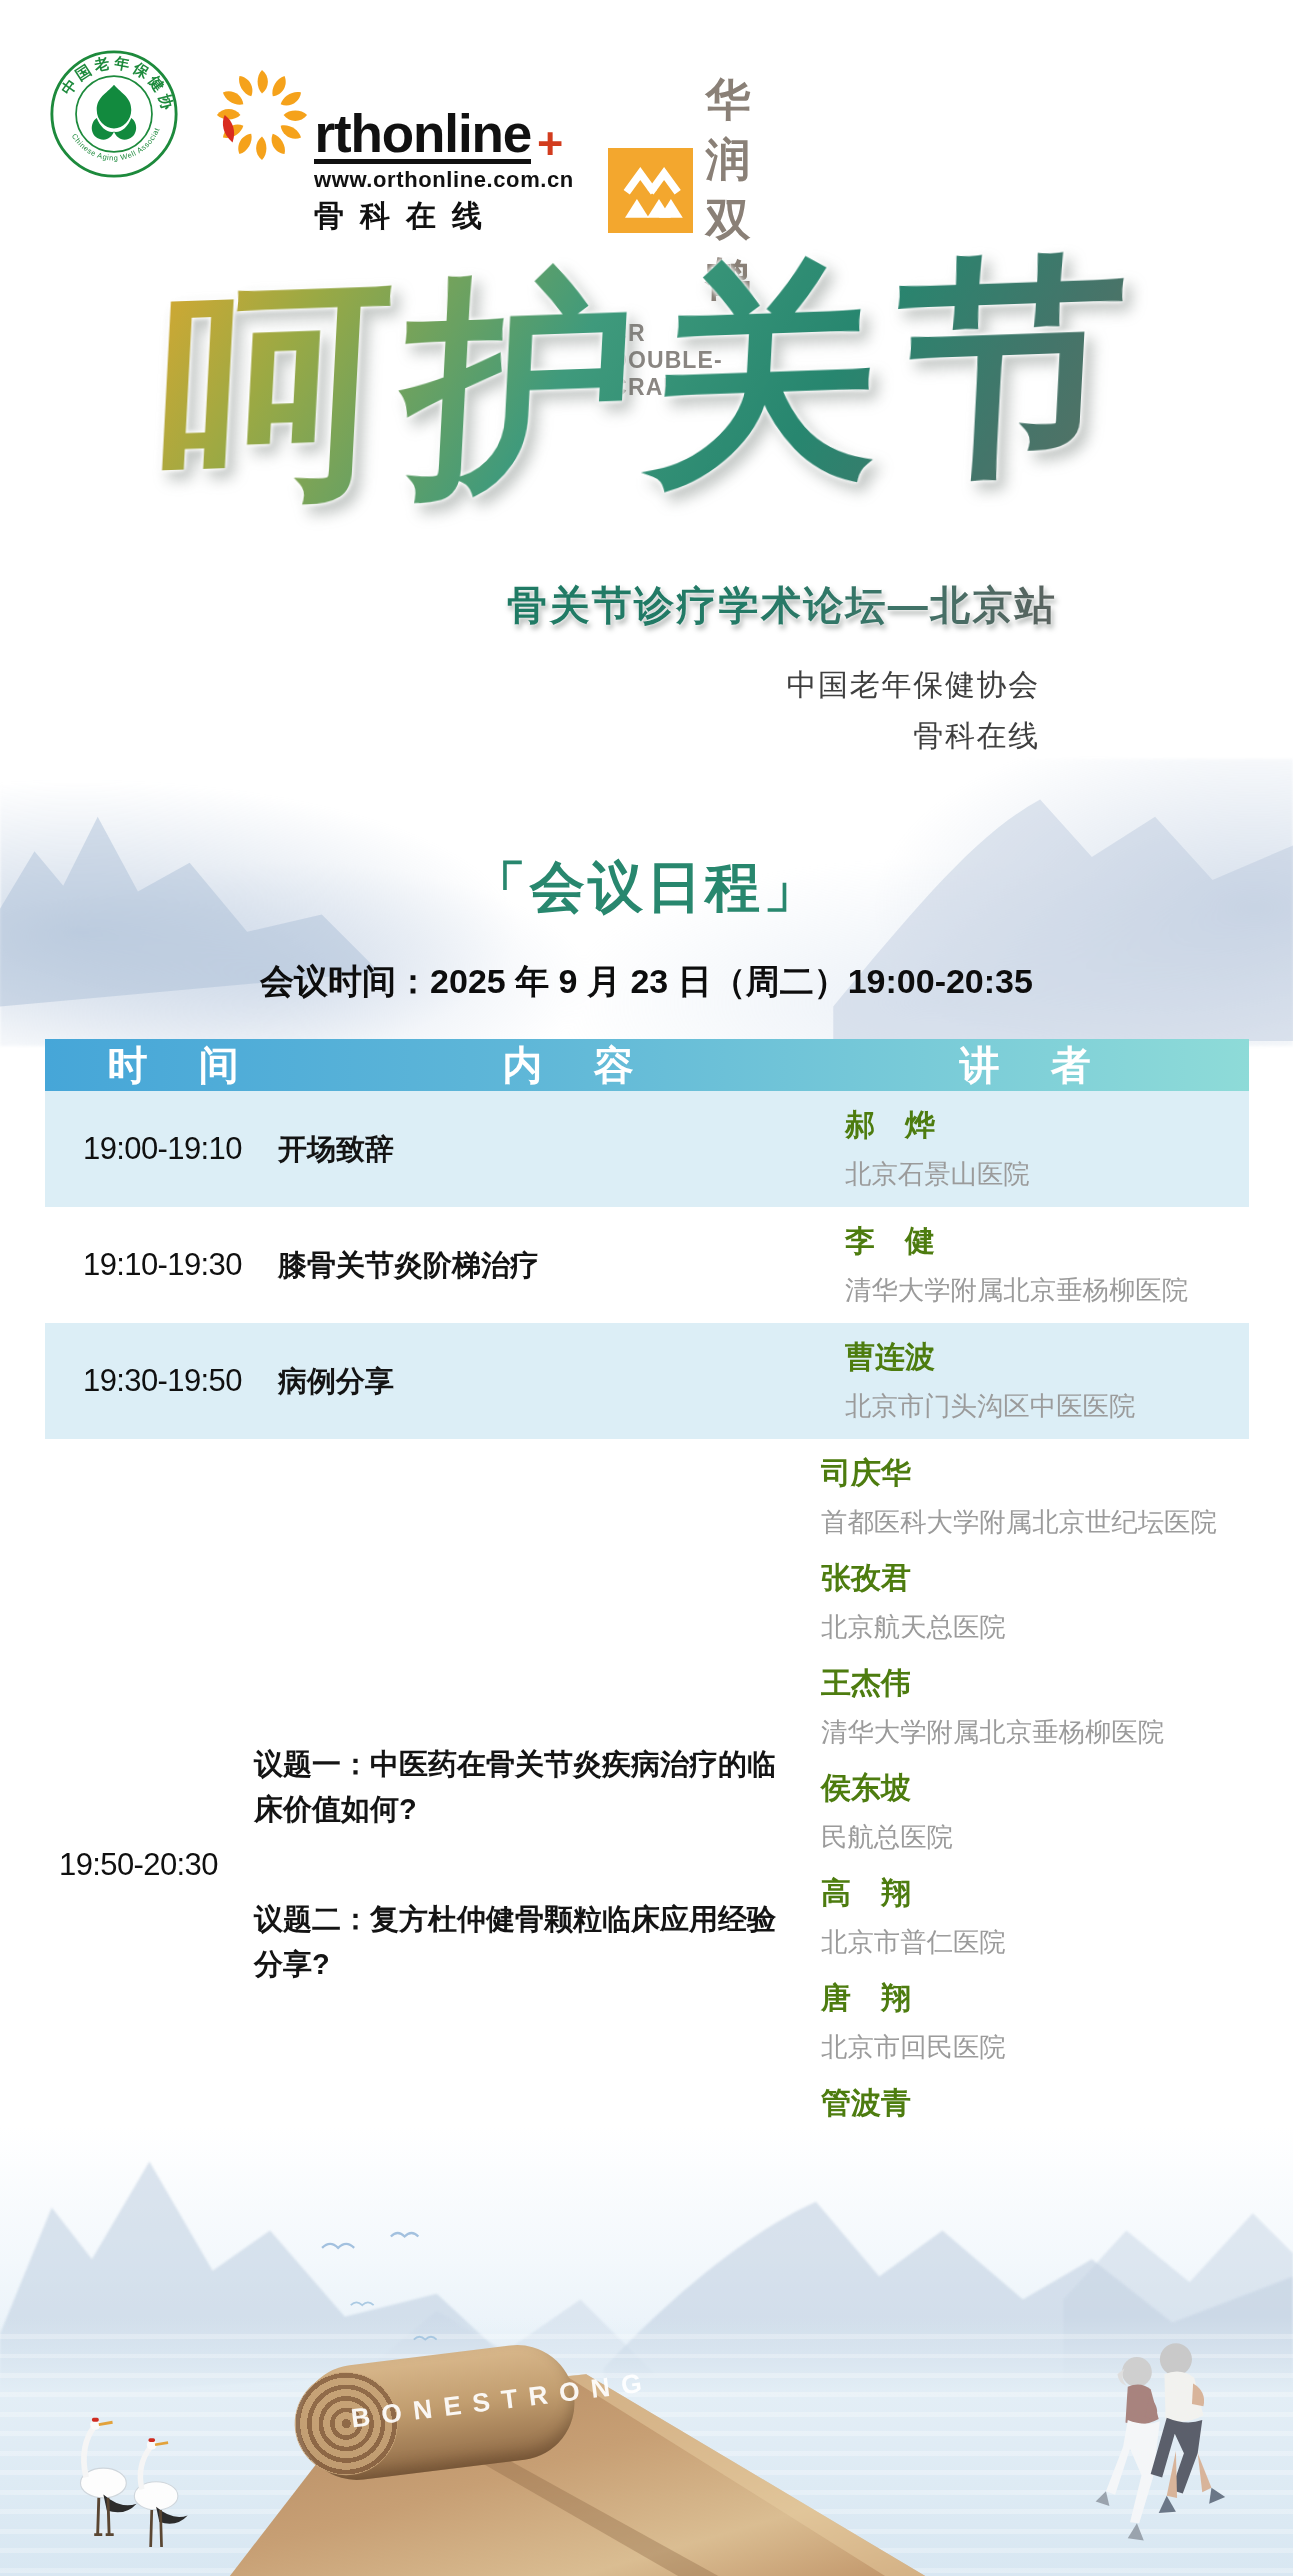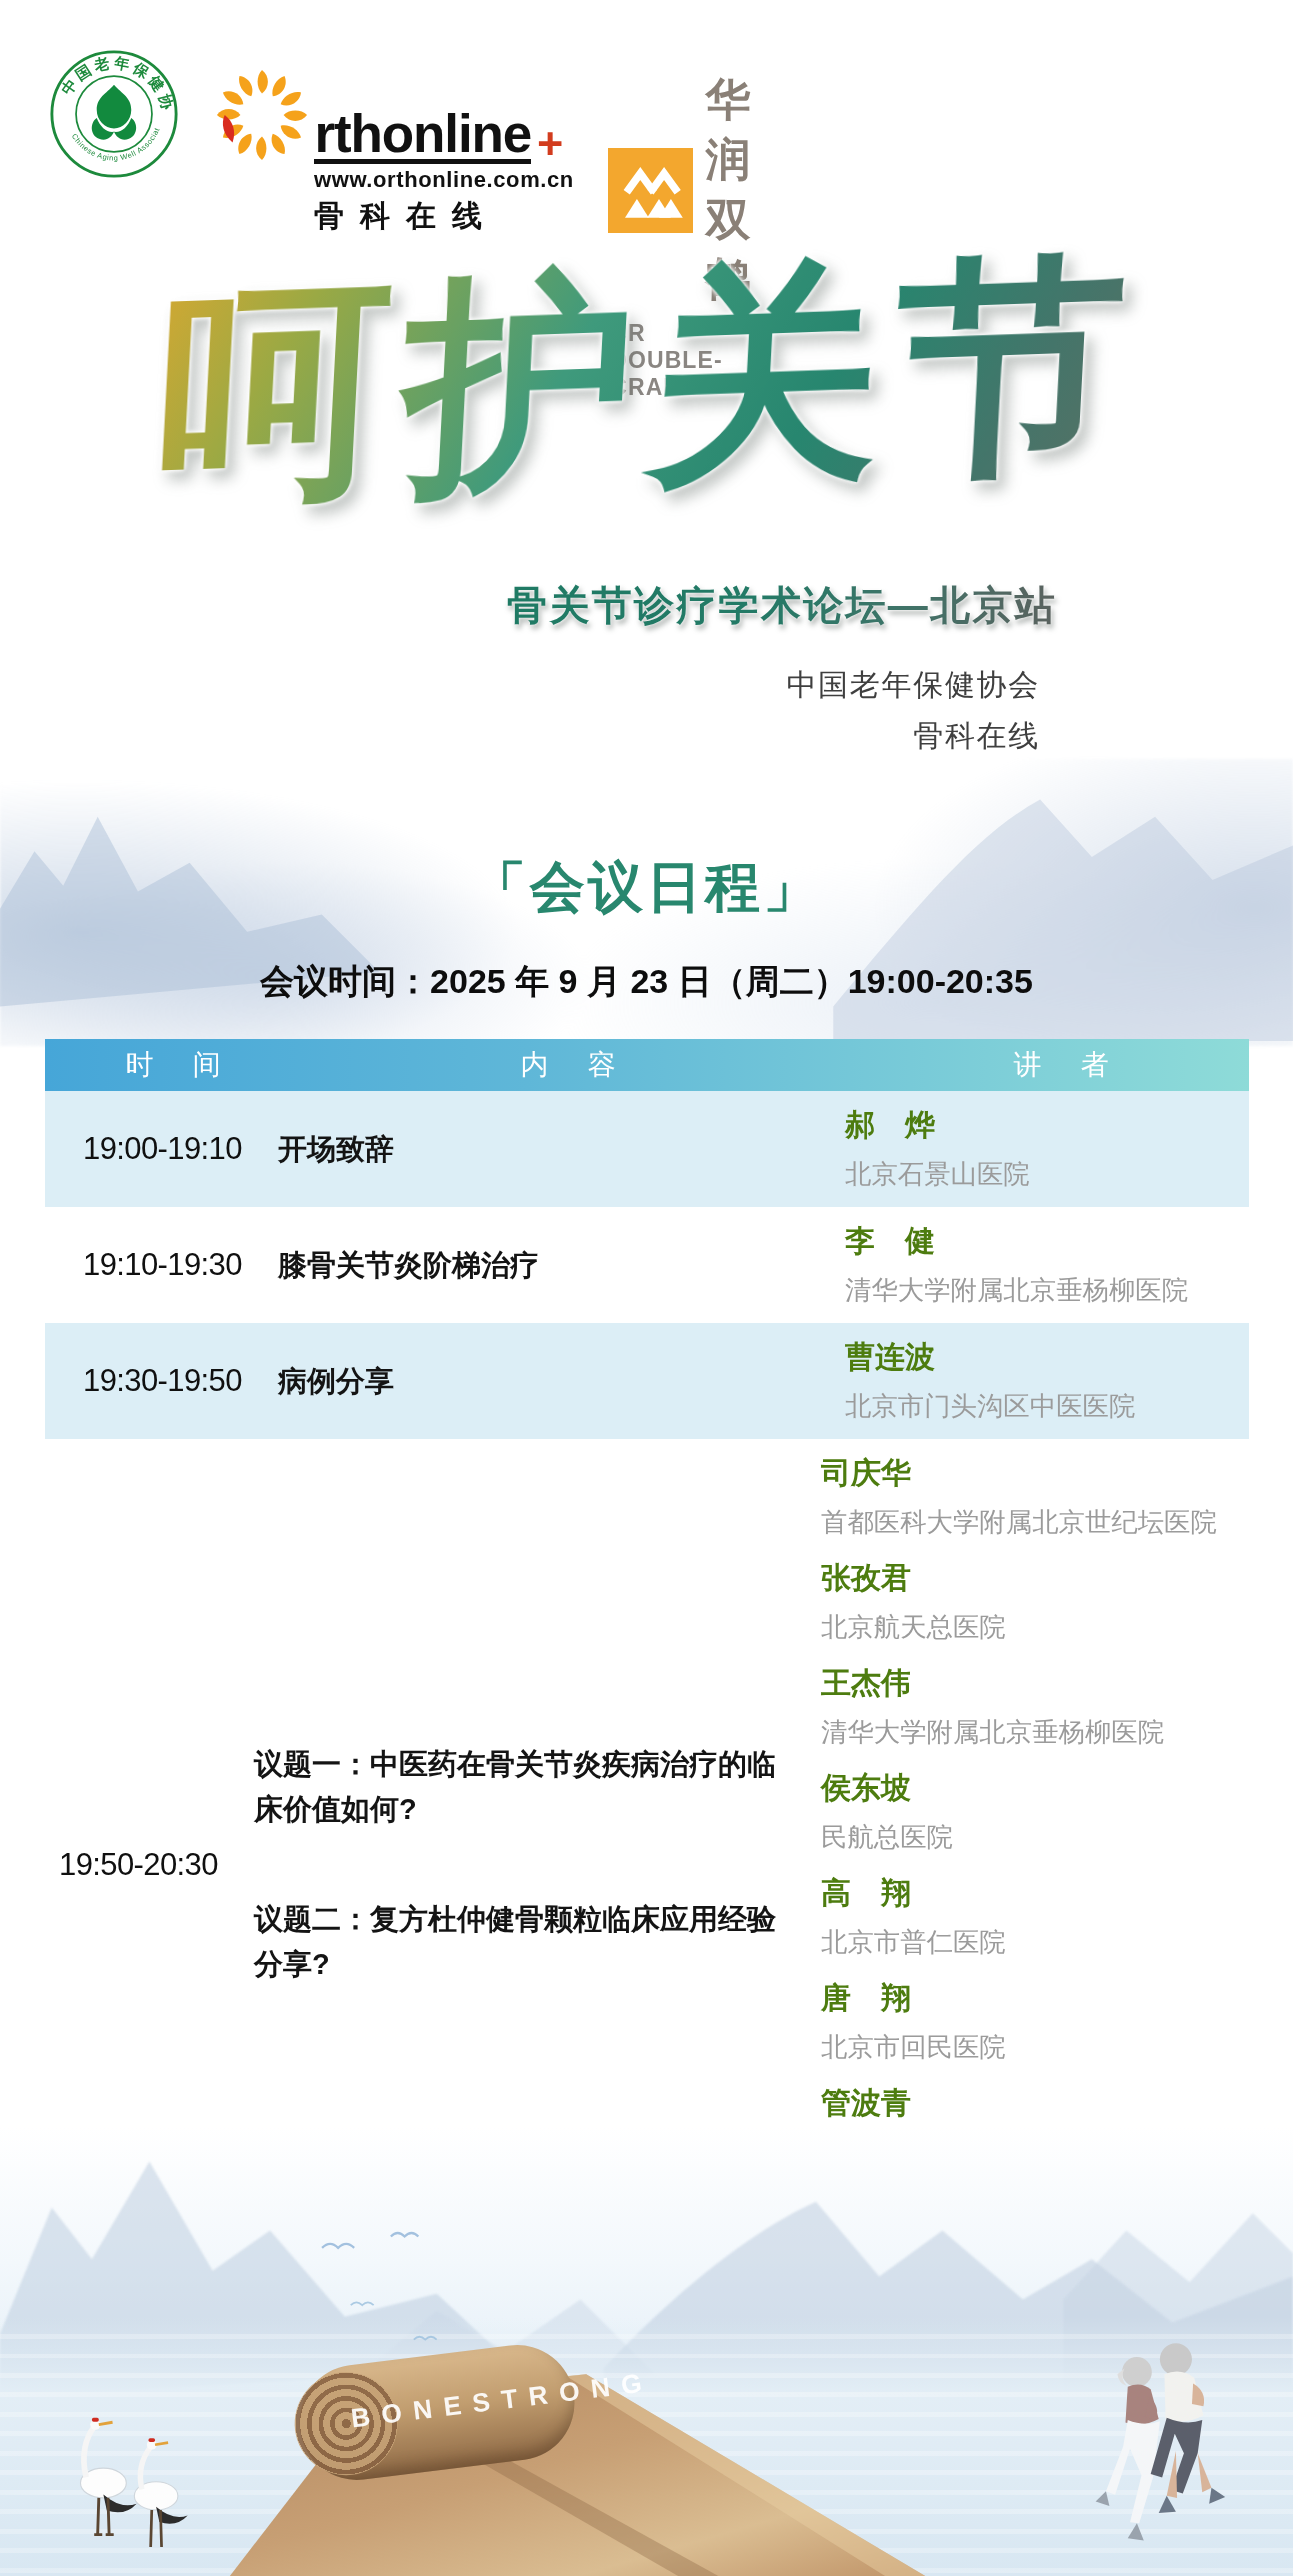--- a/index.html
+++ b/index.html
@@ -52,22 +52,22 @@
   .peaks{position:absolute;left:0;top:765px;width:1293px;height:276px;pointer-events:none;}
   
   .section-title{position:absolute;left:0;top:851px;width:1293px;margin:0;text-align:center;
     font-size:55px;font-weight:900;color:#28876e;letter-spacing:3.4px;}
   .meeting-time{position:absolute;left:0;top:959px;width:1293px;text-align:center;font-size:34px;color:#0d0d0d;}
   .meeting-time .label{font-weight:900;}
   .meeting-time .value{font-weight:600;font-family:"Liberation Sans","DejaVu Sans",sans-serif;}
   
   .agenda{position:absolute;left:45px;top:1039px;width:1204px;}
   .thead{position:relative;height:52px;background:linear-gradient(90deg,#46a6d8 0%,#5fb7d8 40%,#8edbd8 100%);}
-  .th{position:absolute;top:50%;transform:translate(-50%,-50%);color:#ffffff;font-weight:400;font-size:28px;letter-spacing:5.7px;white-space:nowrap;}
-  .th0{left:131px;} .th1{left:526px;} .th2{left:1019px;}
+  .th{position:absolute;top:50%;transform:translate(-50%,-50%);color:#ffffff;font-weight:700;font-size:40px;letter-spacing:5.7px;white-space:nowrap;}
+  .th0{left:131px;} .th1{left:526px;} .th2{left:983px;}
   .row{display:flex;background:#ffffff;}
   .row.shaded{background:#dceef6;}
   .cell{box-sizing:border-box;}
   .time{width:201px;padding-left:14px;display:flex;align-items:center;font-size:31px;color:#101010;letter-spacing:-0.6px;white-space:nowrap;font-stretch:condensed;}
   .content{width:575px;display:flex;flex-direction:column;justify-content:center;padding:17px 23px 17px 0;}
   .content p{margin:8px;font-size:29px;font-weight:600;color:#141414;line-height:45px;}
   .content p + p{margin-top:57px;}
   .speakers{flex:1;display:flex;flex-direction:column;justify-content:center;gap:21px;padding:16px 0;}
   .sp-name{font-size:30px;font-weight:700;color:#4d7c0f;line-height:36px;white-space:nowrap;}
   .sp-hosp{font-size:26.4px;font-weight:400;color:#9b9b9b;line-height:33px;margin-top:15px;white-space:nowrap;}

